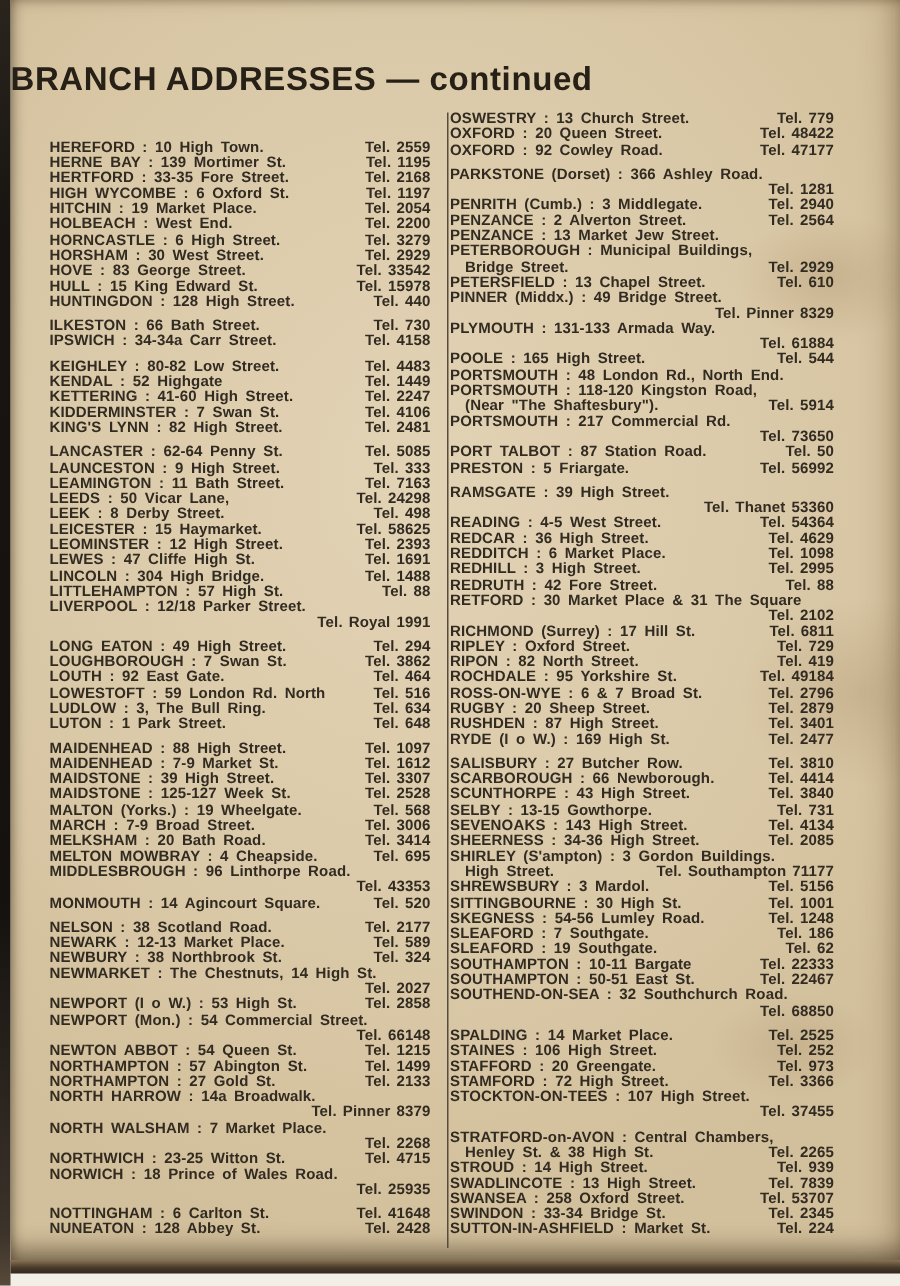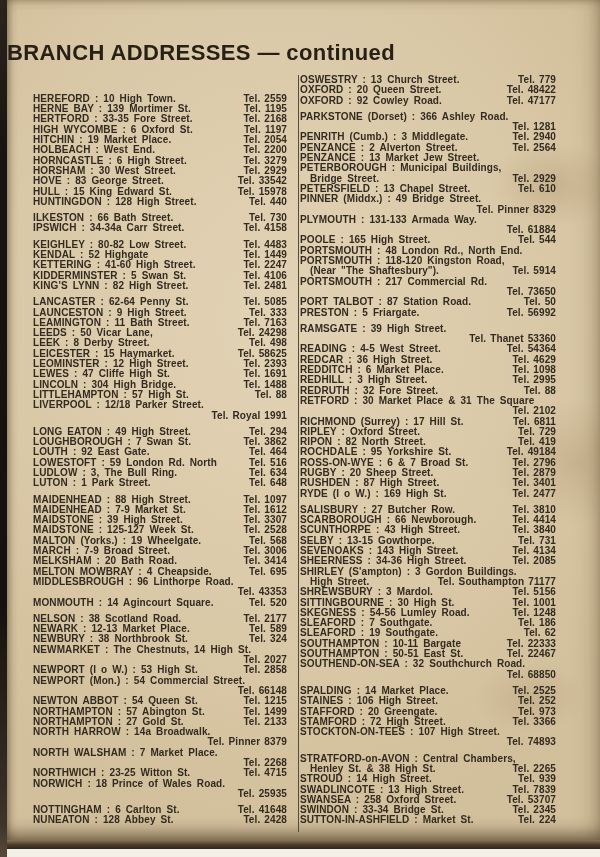--- a/index.html
+++ b/index.html
@@ -162,21 +162,21 @@
             </div>
           </div>
           <div class="entry">
             <div class="row">
               <span class="txt">KETTERING : 41-60 High Street.</span>
               <span class="tel">Tel. 2247</span>
             </div>
           </div>
           <div class="entry">
             <div class="row">
-              <span class="txt">KIDDERMINSTER : 5 Swan St.</span>
+              <span class="txt">KIDDERMINSTER : 7 Swan St.</span>
               <span class="tel">Tel. 4106</span>
             </div>
           </div>
           <div class="entry">
             <div class="row">
               <span class="txt">KING'S LYNN : 82 High Street.</span>
               <span class="tel">Tel. 2481</span>
             </div>
           </div>
         </div>
@@ -604,21 +604,21 @@
             </div>
           </div>
           <div class="entry">
             <div class="row">
               <span class="txt">REDHILL : 3 High Street.</span>
               <span class="tel">Tel. 2995</span>
             </div>
           </div>
           <div class="entry">
             <div class="row">
-              <span class="txt">REDRUTH : 32 Fore Street.</span>
+              <span class="txt">REDRUTH : 42 Fore Street.</span>
               <span class="tel">Tel. 88</span>
             </div>
           </div>
           <div class="entry">
             <div class="row">
               <span class="txt">RETFORD : 30 Market Place &amp; 31 The Square</span>
             </div>
             <div class="row telrow">
               <span class="tel">Tel. 2102</span>
             </div>
@@ -792,21 +792,21 @@
             <div class="row">
               <span class="txt">STAMFORD : 72 High Street.</span>
               <span class="tel">Tel. 3366</span>
             </div>
           </div>
           <div class="entry">
             <div class="row">
               <span class="txt">STOCKTON-ON-TEES : 107 High Street.</span>
             </div>
             <div class="row telrow">
-              <span class="tel">Tel. 74893</span>
+              <span class="tel">Tel. 37455</span>
             </div>
           </div>
         </div>
         <div class="group">
           <div class="entry">
             <div class="row">
               <span class="txt">STRATFORD-on-AVON : Central Chambers,</span>
             </div>
             <div class="row">
               <span class="txt l2">Henley St. &amp; 38 High St.</span>

